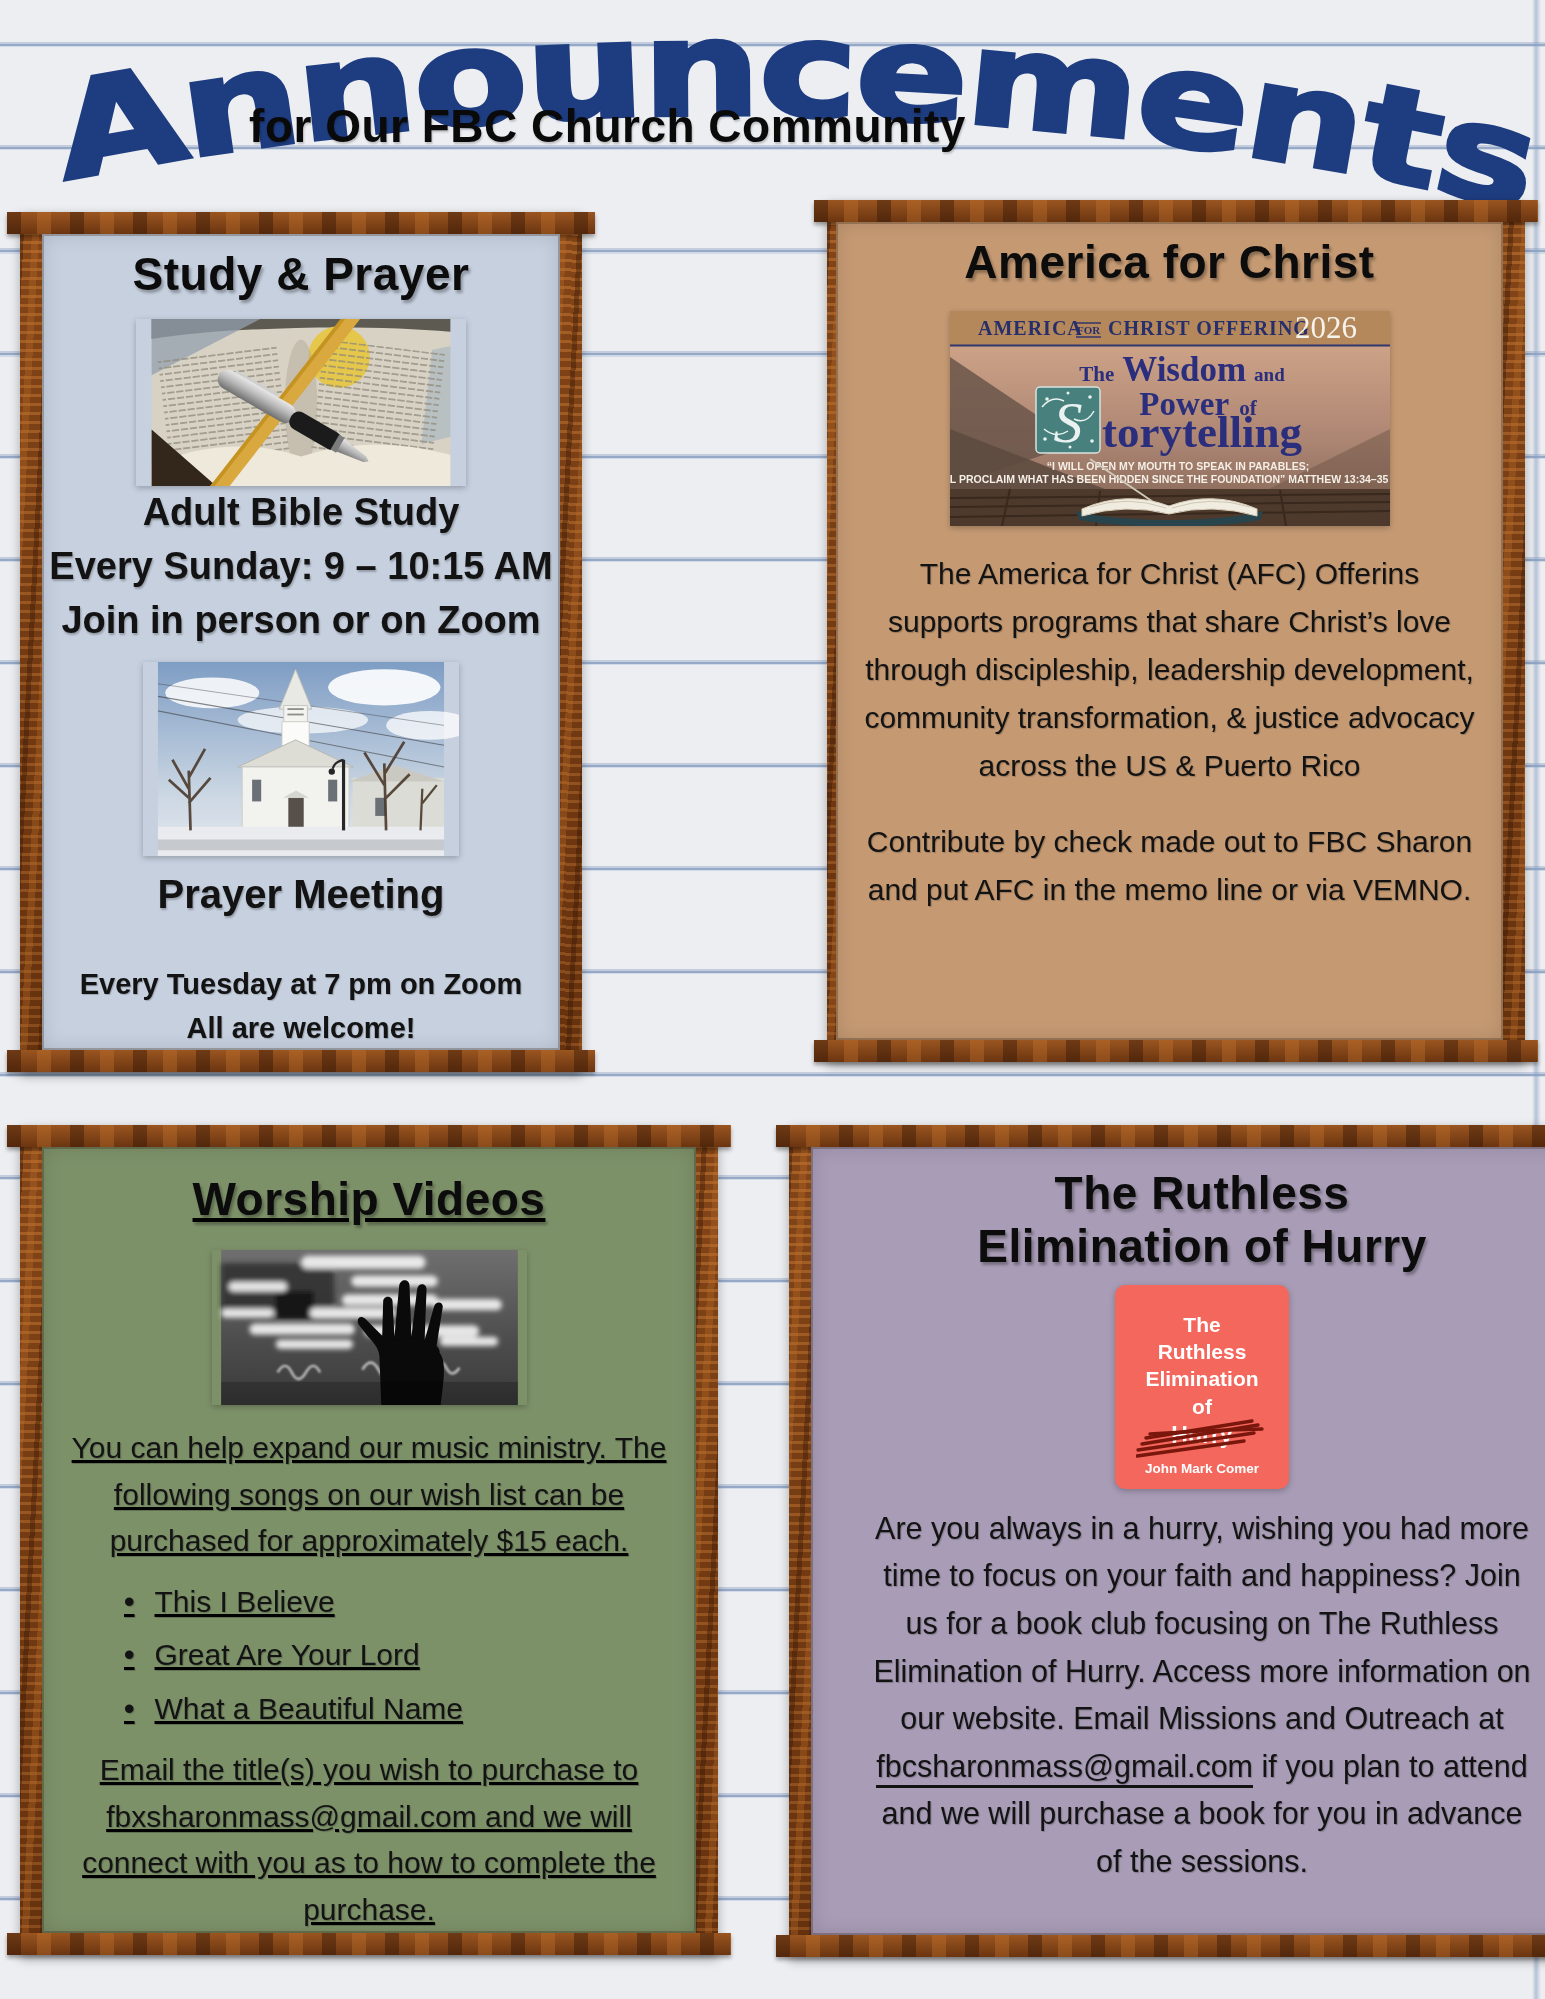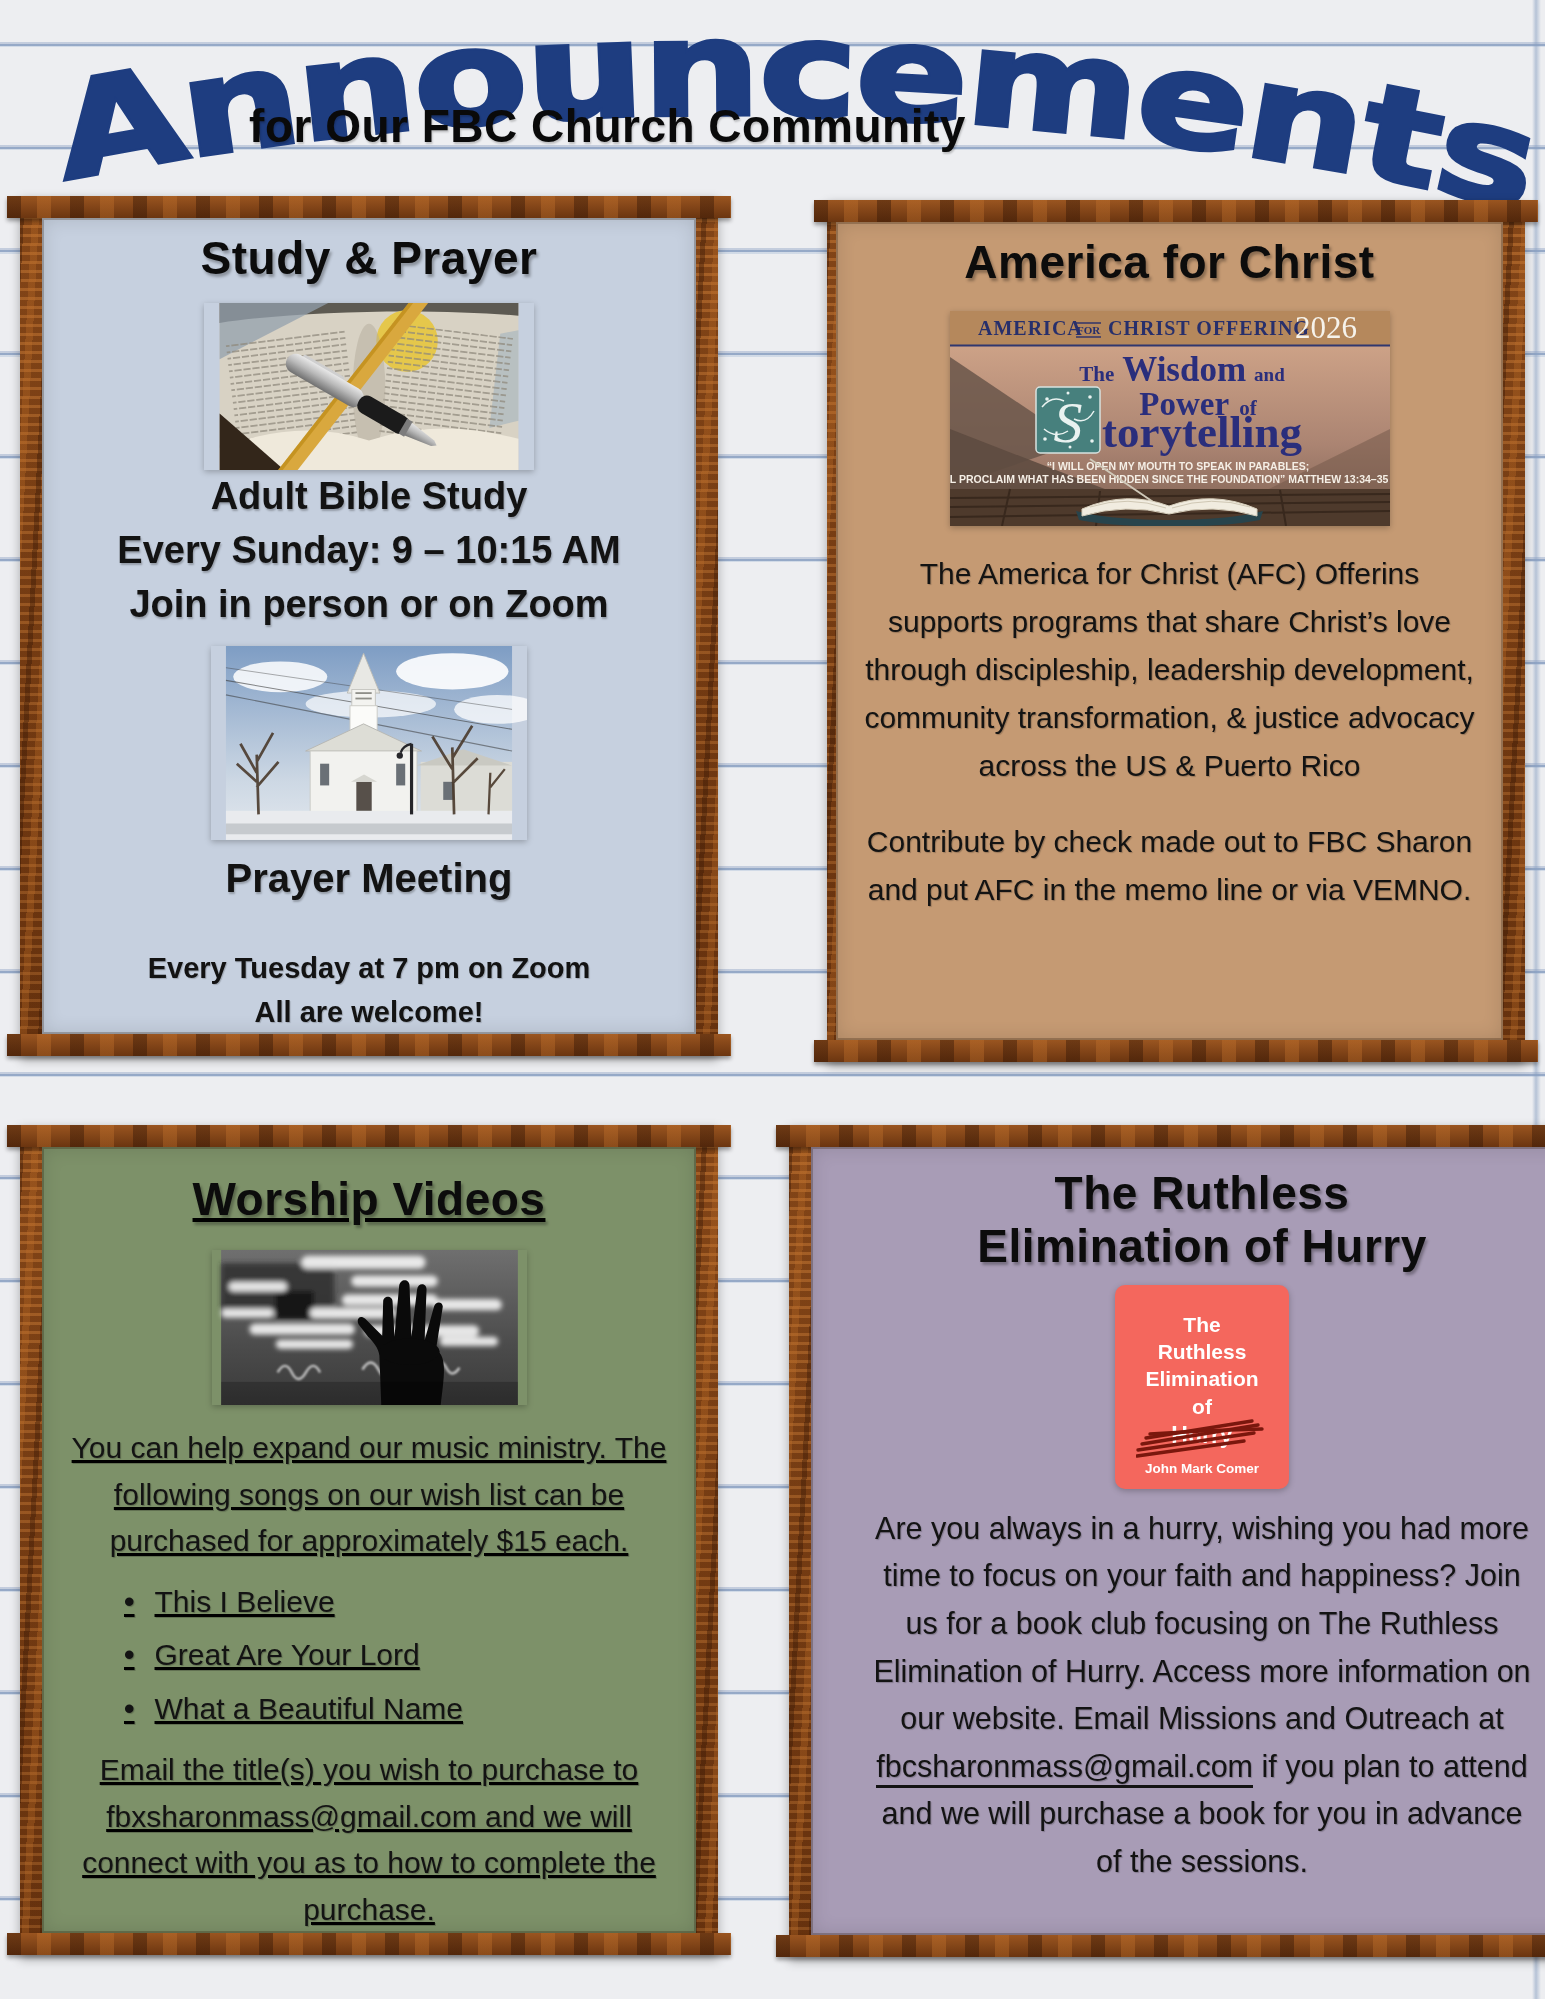--- a/index.html
+++ b/index.html
@@ -41,21 +41,21 @@
     box-shadow:0 3px 4px rgba(0,0,0,.35);
   }
   .board::before { top:0; }
   .board::after  { bottom:0; }
   .board-inner {
     position:relative; width:100%; height:100%; overflow:hidden;
     display:flex; flex-direction:column; align-items:center;
     box-shadow: inset 0 0 0 2px rgba(40,20,5,.25), inset 0 0 20px rgba(0,0,0,.14);
     text-align:center; color:#131313;
   }
-  .board-study   { left:20px;  top:196px;  width:698px; height:860px; }
+  .board-study   { left:20px;  top:212px;  width:562px; height:860px; }
   .board-afc     { left:827px; top:200px;  width:698px; height:862px;padding-left:9px; }
   .board-worship { left:20px;  top:1125px; width:698px; height:830px;text-decoration:underline; }
   .board-hurry   { left:789px; top:1125px; width:826px; height:832px; }
   .board-study .board-inner   { background:var(--study_bg,#c6d0df); }
   .board-afc .board-inner     { background:var(--afc_bg,#c59a73); }
   .board-worship .board-inner { background:var(--worship_bg,#7d9169); }
   .board-hurry .board-inner   { background:var(--hurry_bg,#a89cb6); }
 
   .panel-title {
     margin:14px 0 0; font-size:46px; font-weight:bold; color:#0c0c0c;

